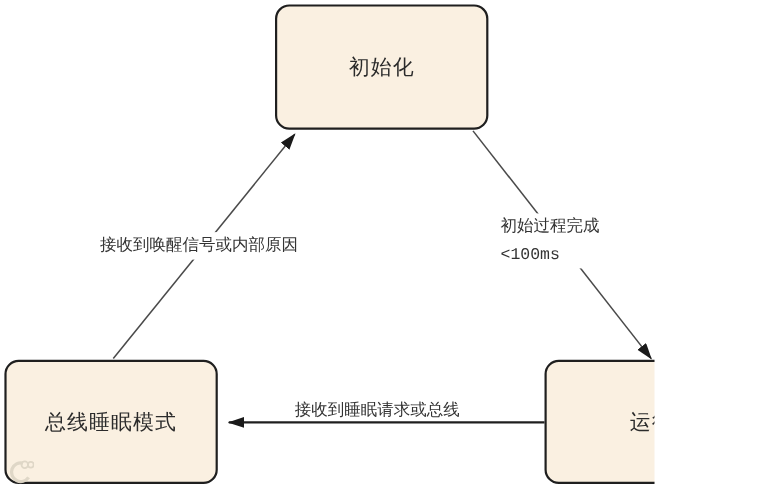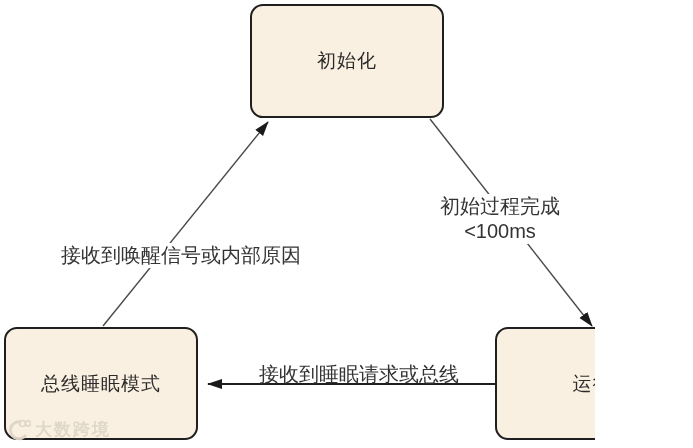--- a/index.html
+++ b/index.html
@@ -2,21 +2,21 @@
 <html style="--node-fill: #FAF0E1; --node-border: #1F1F1F; --node-text: #2B2B2B; --edge-line: #4A4A4A; --edge-line-bold: #1F1F1F; --arrowhead: #1A1A1A; --label-text: #333333; --watermark: #DED6C6;"><head>
 <meta charset="utf-8">
 <style>
   html, body { margin: 0; padding: 0; background: #ffffff; }
   .canvas {
     position: relative;
     width: 595px;
     height: 448px;
     background: #ffffff;
     overflow: hidden;
-    font-family: Liberation Sans, sans-serif;
+    font-family: Liberation Mono, monospace;
   }
   .edge-layer {
     position: absolute;
     left: 0; top: 0;
     width: 693px; height: 448px;
   }
   .edge {
     stroke: var(--edge-line, #4A4A4A);
     stroke-width: 1.4;
   }
@@ -37,30 +37,30 @@
     font-size: 19px;
     color: var(--node-text, #2B2B2B);
     letter-spacing: 1px;
   }
   .node-init  { left: 250px; top: 4px;   width: 194px; height: 114px; }
   .node-sleep { left: 4px;   top: 327px; width: 194px; height: 113px; align-items: center; }
   .node-run   { left: 495px; top: 327px; width: 195px; height: 113px; justify-content: center; }
   .edge-label {
     position: absolute;
     transform: translateX(-50%);
-    text-align: center;
-    font-size: 20px;
+    text-align: left;
+    font-size: 15px;
     line-height: 25px;
     color: var(--label-text, #333333);
     white-space: nowrap;
   }
   .edge-label.masked { background: #ffffff; padding: 0 3px; }
-  .label-wake  { left: 181px; top: 211px; margin-top: 32px; }
+  .label-wake  { left: 181px; top: 211px; }
   .label-init  { left: 500px; top: 194px; }
-  .label-sleep { left: 343px; top: 363px; line-height: 22px; background: transparent; margin-left: 16px; }
+  .label-sleep { left: 343px; top: 363px; line-height: 22px; background: transparent; }
   .watermark {
     position: absolute;
     left: 5px; top: 418px;
     display: flex;
     align-items: center;
     gap: 4px;
     color: var(--watermark, #DED6C6);
     font-size: 17px;
     font-weight: bold;
     letter-spacing: 2px;
@@ -112,16 +112,15 @@
   </div>
 
   <div class="watermark">
     <span>
       <svg width="26" height="22" viewBox="0 0 26 22" fill="none" xmlns="http://www.w3.org/2000/svg">
         <path d="M16,3 A8.5,8.5 0 1 0 21,16" stroke-width="3" fill="none"></path>
         <circle cx="17.5" cy="4.5" r="3" stroke-width="1.6" fill="none"></circle>
         <circle cx="23" cy="4.5" r="2.6" stroke-width="1.6" fill="none"></circle>
       </svg>
     </span>
-    <span>大数跨境</span>
   </div>
 
 </div>
 
 </body></html>

